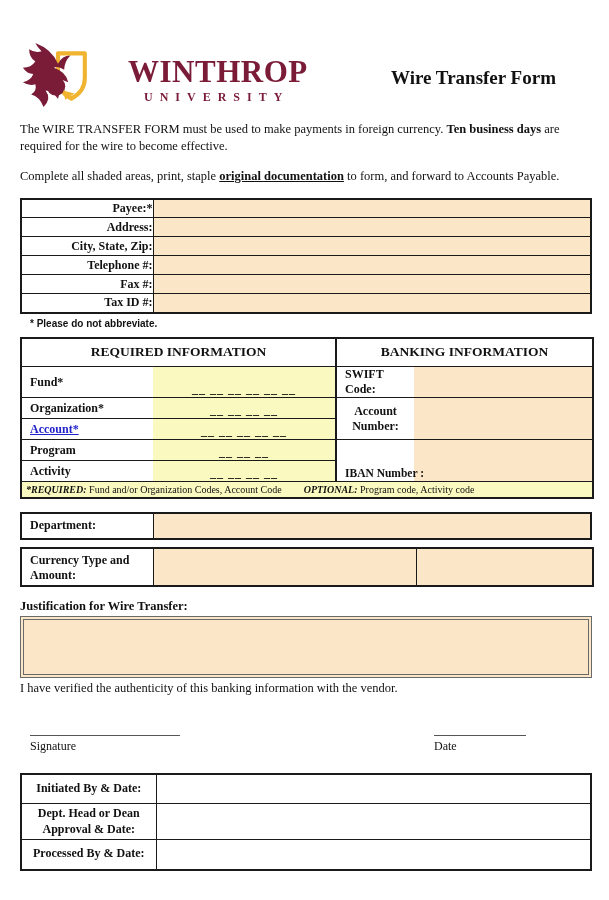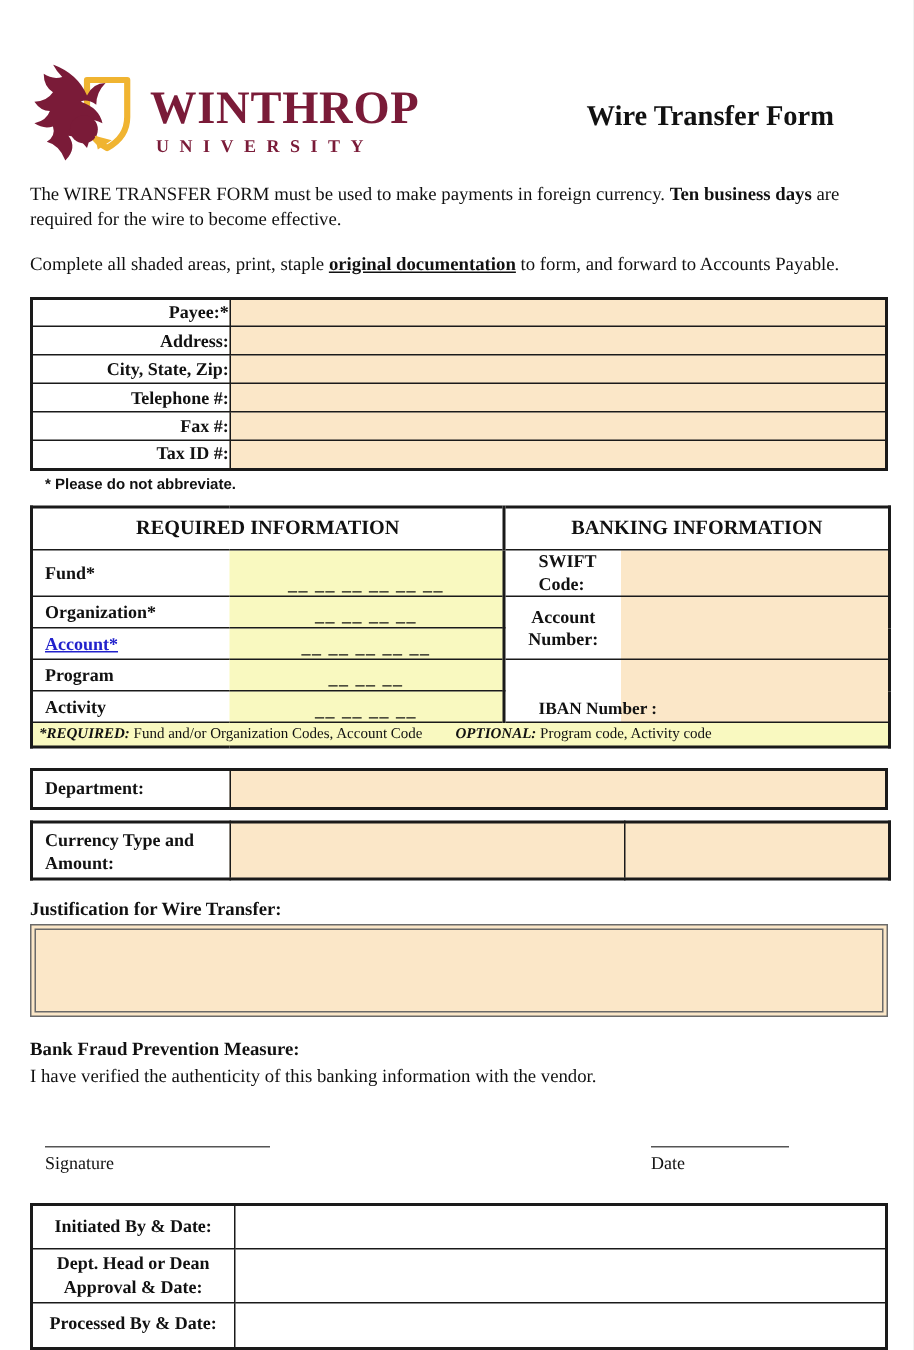--- a/index.html
+++ b/index.html
@@ -8,25 +8,25 @@
   }
   *{box-sizing:border-box; margin:0; padding:0;}
   html,body{background:#e8e8e8;}
   .page{
     width:609px; height:900px; margin:0 auto; background:#fff;
     font-family:"Liberation Serif","DejaVu Serif",serif; color:#111;
     padding:44px 17px 0 20px; position:relative; overflow:hidden;
   }
   
   .header{display:flex; align-items:center; justify-content:space-between; height:68px; padding-right:36px;}
-  .logo{display:flex; align-items:center;}
+  .logo{display:flex; align-items:center;gap:28px;}
   .logo svg{width:76px; height:66px; flex:0 0 auto;}
   .logo-text{margin-left:4px; margin-top:6px;}
   .logo-name{font-size:31px; line-height:0.95; color:var(--maroon); letter-spacing:0.5px; font-weight:600;}
-  .logo-sub{font-size:12px; letter-spacing:7px; color:var(--maroon); margin-top:3px; margin-left:4px; font-weight:600;}
+  .logo-sub{font-size:12px; letter-spacing:7px; color:var(--maroon); margin-top:3px; margin-left:16px; font-weight:600;}
   .page-title{font-size:19px; font-weight:bold; white-space:nowrap;}
   
   .instr{font-size:12.5px; line-height:1.32;}
   .instr1{margin-top:14px;}
   .instr2{margin-top:9px;}
   .instr b u{font-weight:bold;}
   
   table{border-collapse:collapse; width:572px; table-layout:fixed;}
   td{border:1px solid var(--border-dark); font-size:12px; vertical-align:middle;}
   .outer{border:2px solid var(--border-dark);}
@@ -37,21 +37,21 @@
   .payee td{height:19px;text-align:right;}
   .footnote1{margin-top:4px; margin-left:10px; font-family:"Liberation Sans","DejaVu Sans",sans-serif; font-size:10px; font-weight:bold;}
   
   .codes{margin-top:8px;}
   .codes .hdr td{height:29px; text-align:center; font-weight:bold; font-size:13.5px; background:#fff;}
   .codes td{height:21px;}
   .nb-r{border-right:none;}
   .nb-l{border-left:none;}
   .sep{border-left:2px solid var(--border-dark);}
   .dash{background:var(--shade-yellow); text-align:center; vertical-align:bottom; font-weight:bold; letter-spacing:1px; font-size:12px; padding-bottom:0;}
-  .blbl{font-weight:bold; background:#fff; padding-left:22px; font-size:12px;}
+  .blbl{font-weight:bold; background:#fff; padding-left:8px; font-size:12px;}
   .blbl.acct{text-align:center; padding-left:0;}
   .blbl.iban{vertical-align:bottom; white-space:nowrap; font-size:11.5px; padding-bottom:2px;}
   .binp{background:var(--shade-peach);}
   .codes .foot td{height:16px; background:var(--shade-yellow); font-size:10px; padding-left:4px; vertical-align:middle;}
   .codes .foot b{font-size:10px;font-style:italic;}
   .opt-gap{margin-left:22px;}
   .link{color:var(--link-blue); text-decoration:underline; cursor:pointer;}
   
   .dept{margin-top:13px;}
   .dept td{height:26px;}
@@ -206,21 +206,20 @@
       <td class="lbl">Currency Type and Amount:</td>
       <td class="inp"></td>
       <td class="inp"></td>
     </tr>
   </tbody>
     </table>
 
   <div class="just-label">Justification for Wire Transfer:</div>
   <div class="just-box"></div>
 
-  <div class="fraud-heading">Bank Fraud Prevention Measure:</div>
   <div class="fraud-statement">I have verified the authenticity of this banking information with the vendor.</div>
 
   <div class="sig-row">
     <div class="sig-block">
       <div class="sig-line"></div>
       <div class="sig-cap">Signature</div>
     </div>
     <div class="date-block">
       <div class="sig-line"></div>
       <div class="sig-cap">Date</div>

